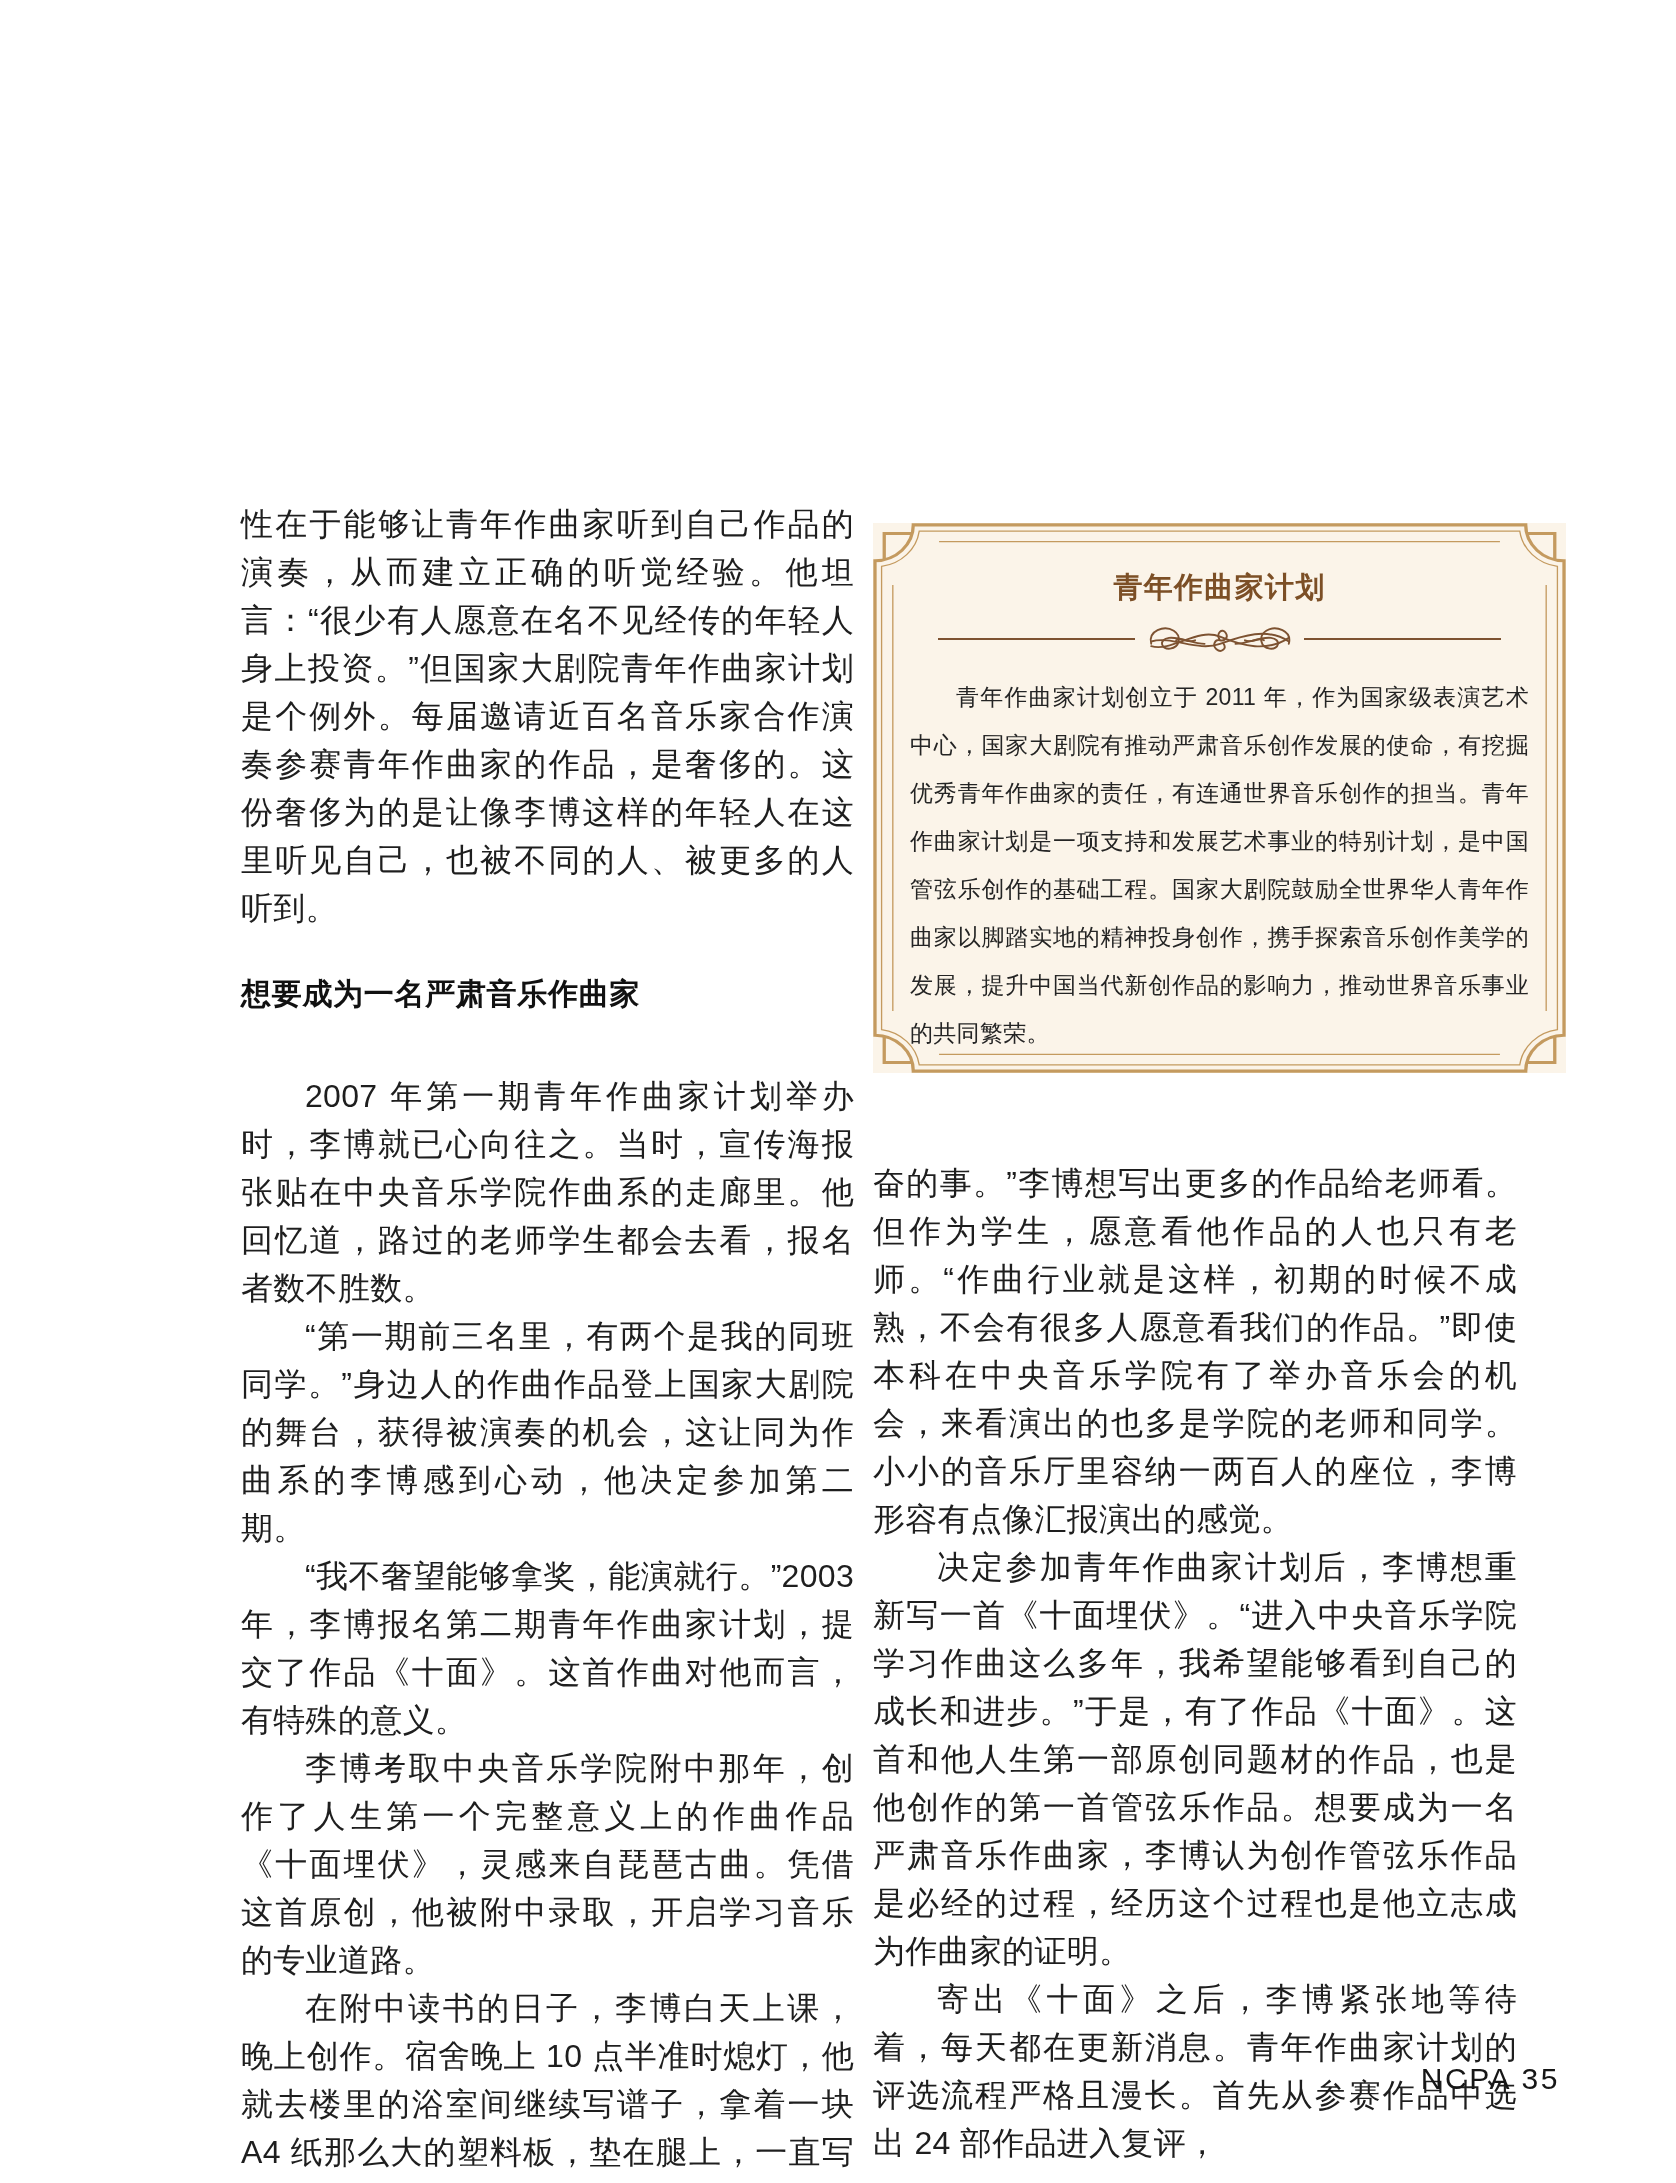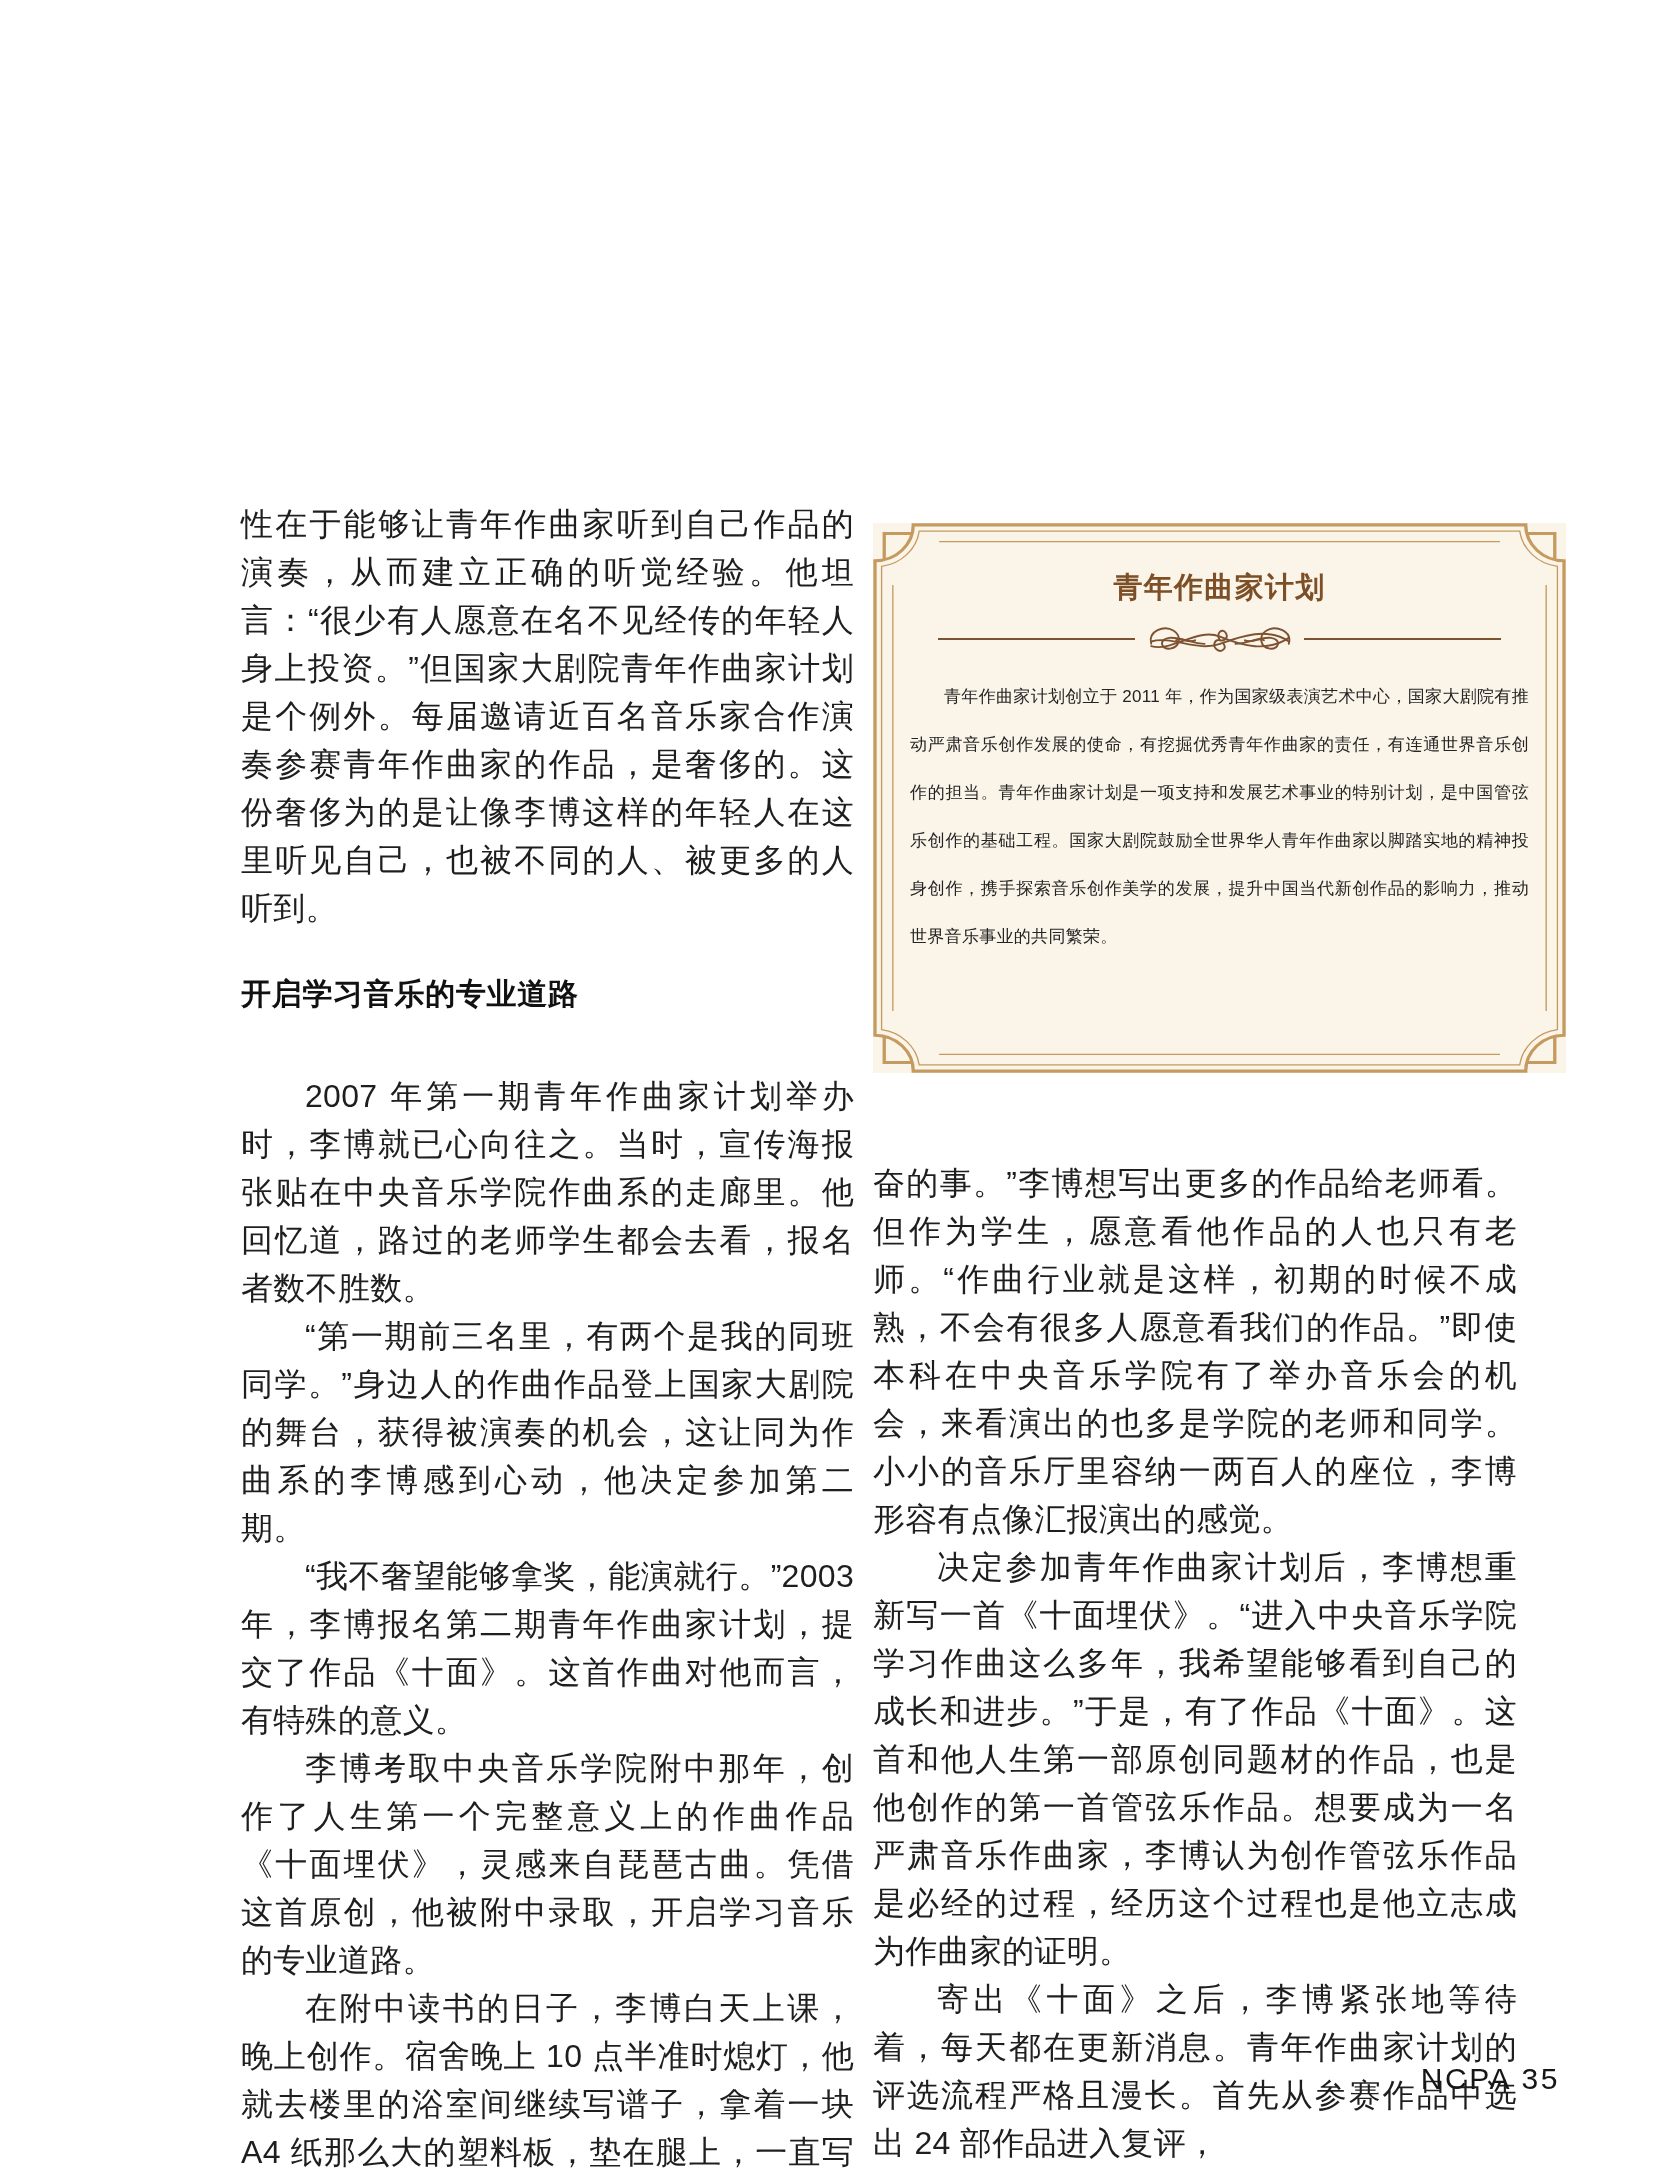--- a/index.html
+++ b/index.html
@@ -36,38 +36,38 @@
     text-align:center;font-size:29px;font-weight:bold;color:#7C4F26;
     letter-spacing:1.3px;line-height:33px;margin:0;
   }
   .box-divider{
     display:flex;align-items:center;justify-content:center;
     margin:9.2px 28px 0 28px;height:51px;
   }
   .box-divider .rule{flex:1;height:0;border-top:2px solid #7D5231;}
   .flourish{width:156px;height:51px;flex:0 0 auto;margin:0 6.6px;}
   .box-body{
-    margin:9.2px 0 0 0;font-size:17px;line-height:48px;color:#242424;
+    margin:9.2px 0 0 0;font-size:23px;line-height:48px;color:#242424;
     text-align:justify;text-indent:2em;letter-spacing:0.3px;
   }
 
   
   .page-footer{
     position:absolute;right:116px;top:2062px;
     font-size:30px;color:#161616;letter-spacing:2.6px;white-space:pre;
   }
 </style>
 </head>
 <body>
 
 <div class="page">
 
   <div class="col col-left">
     <p>性在于能够让青年作曲家听到自己作品的演奏，从而建立正确的听觉经验。他坦言：“很少有人愿意在名不见经传的年轻人身上投资。”但国家大剧院青年作曲家计划是个例外。每届邀请近百名音乐家合作演奏参赛青年作曲家的作品，是奢侈的。这份奢侈为的是让像李博这样的年轻人在这里听见自己，也被不同的人、被更多的人听到。</p>
-    <h2 class="section-heading">开启学习音乐的专业道路</h2>
+    <h2 class="section-heading">想要成为一名严肃音乐作曲家</h2>
     <p class="indent">2007 年第一期青年作曲家计划举办时，李博就已心向往之。当时，宣传海报张贴在中央音乐学院作曲系的走廊里。他回忆道，路过的老师学生都会去看，报名者数不胜数。</p>
     <p class="indent">“第一期前三名里，有两个是我的同班同学。”身边人的作曲作品登上国家大剧院的舞台，获得被演奏的机会，这让同为作曲系的李博感到心动，他决定参加第二期。</p>
     <p class="indent">“我不奢望能够拿奖，能演就行。”2003 年，李博报名第二期青年作曲家计划，提交了作品《十面》。这首作曲对他而言，有特殊的意义。</p>
     <p class="indent">李博考取中央音乐学院附中那年，创作了人生第一个完整意义上的作曲作品《十面埋伏》，灵感来自琵琶古曲。凭借这首原创，他被附中录取，开启学习音乐的专业道路。</p>
     <p class="indent">在附中读书的日子，李博白天上课，晚上创作。宿舍晚上 10 点半准时熄灯，他就去楼里的浴室间继续写谱子，拿着一块 A4 纸那么大的塑料板，垫在腿上，一直写到凌晨一两点。留在李博记忆中的，除了当年陪伴他创作的塑料板，还有浴室间那一地干不了的水。</p>
     <p class="indent">“那样的条件下也没觉得苦，创作是一件让我兴</p>
   </div>
 
   <div class="info-box">
     <svg class="frame-svg" viewBox="0 0 1049 888" preserveAspectRatio="none" aria-hidden="true">

